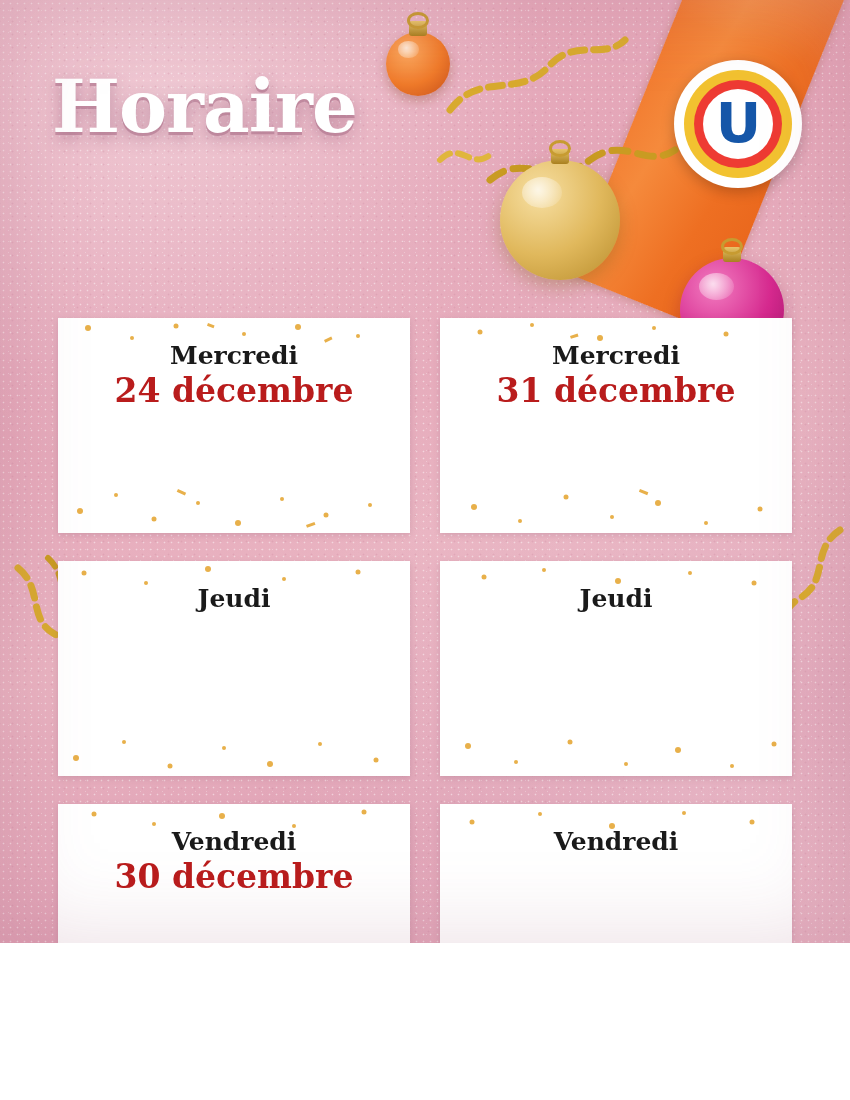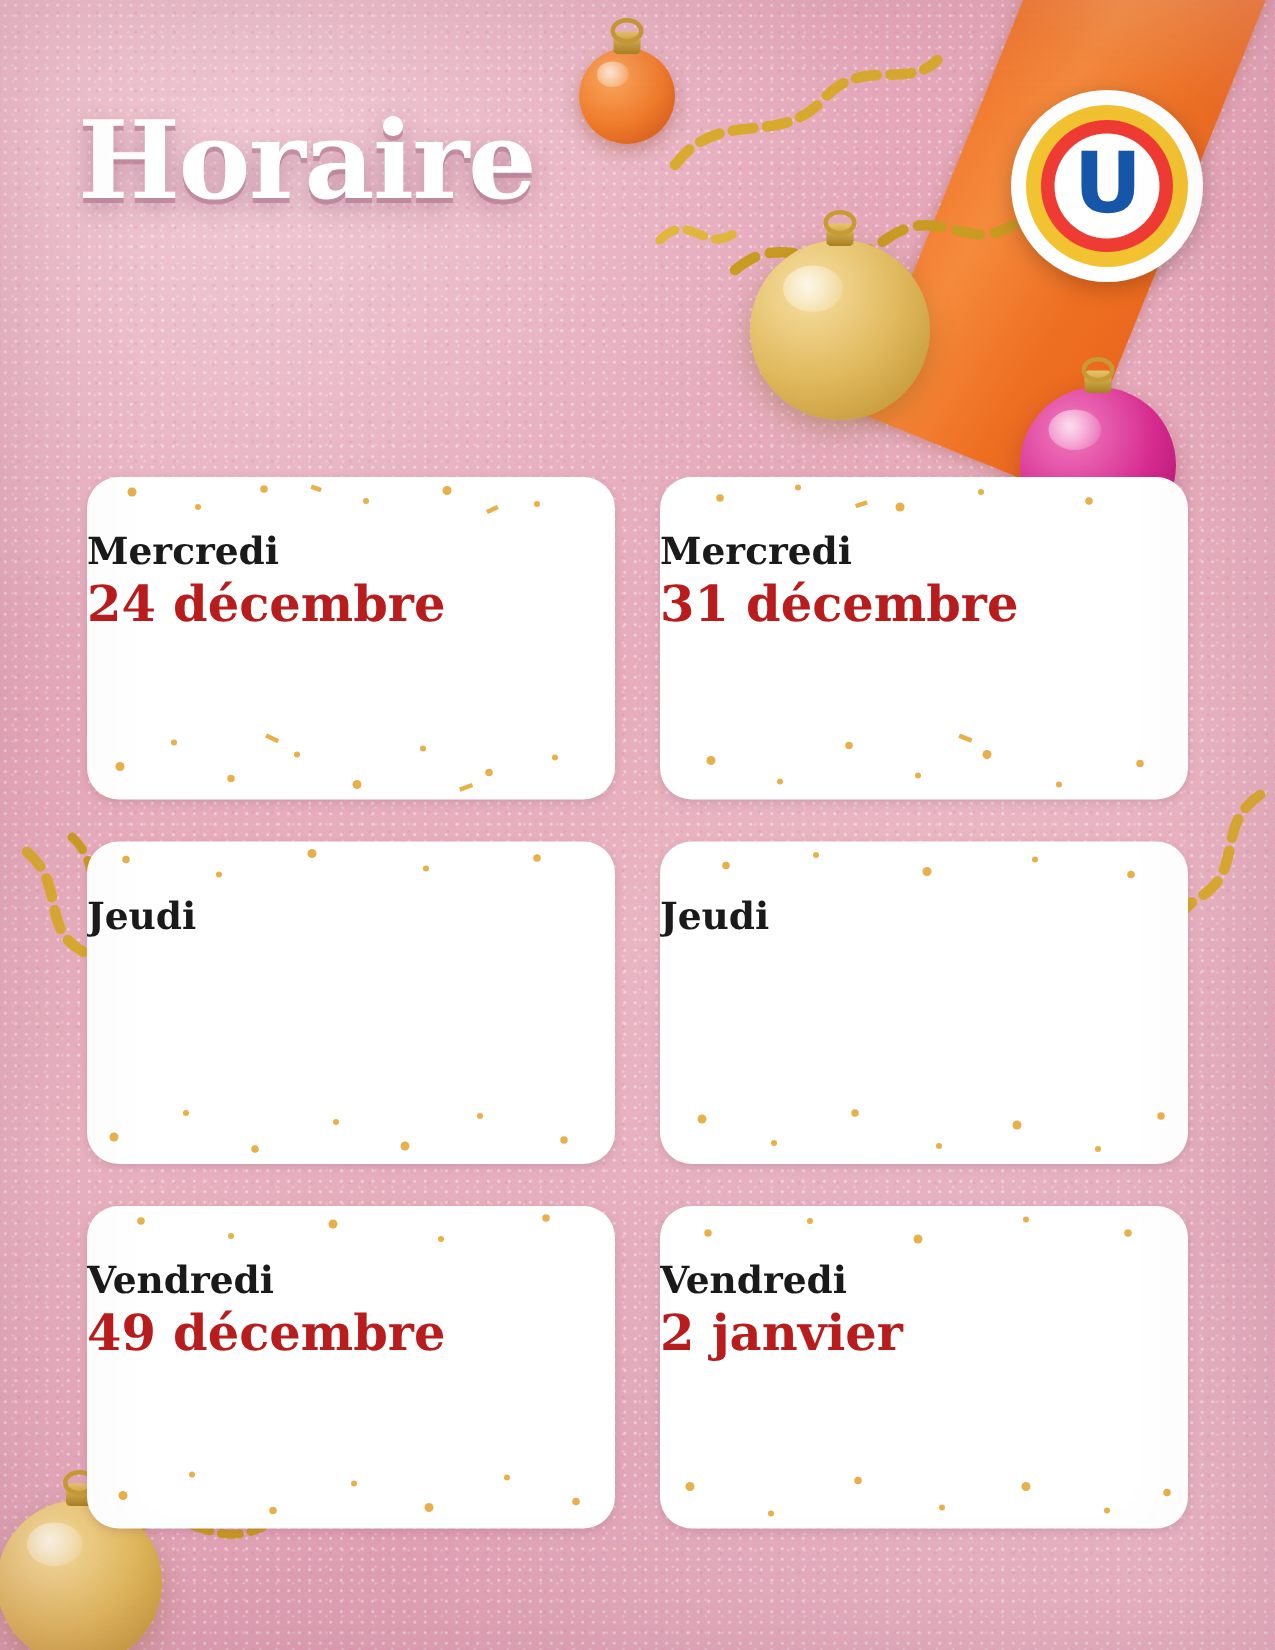--- a/index.html
+++ b/index.html
@@ -10,21 +10,21 @@
     width: 850px;
     height: 1100px;
     font-family: "Liberation Serif", serif;
     background: #ffffff;
     overflow: hidden;
   }
 
   .poster {
     position: relative;
     width: 850px;
-    height: 1100px;
+    height: 943px;
     overflow: hidden;
     background:
       radial-gradient(circle at 20% 10%, rgba(255,255,255,0.35), rgba(255,255,255,0) 35%),
       radial-gradient(circle at 80% 80%, rgba(255,255,255,0.18), rgba(255,255,255,0) 40%),
       linear-gradient(160deg, #e8aebe 0%, #e4a6b8 30%, #e9b3c1 55%, #dfa0b4 80%, #e5acbd 100%);
   }
 
   
   .glitter {
     position: absolute;
@@ -208,24 +208,24 @@
     width: 734px;
     display: grid;
     grid-template-columns: 352px 352px;
     grid-template-rows: 215px 215px 215px;
     column-gap: 30px;
     row-gap: 28px;
   }
   .card {
     background: #ffffff;
     position: relative;
-    padding-top: 36px;
+    padding-top: 24px;
+    text-align: center;
     box-shadow: 0 2px 6px rgba(130,80,105,0.22);
     overflow: hidden;
-    border-radius: 21px;
   }
   .card .confetti {
     position: absolute;
     left: 0; right: 0; bottom: 0;
     height: 52px;
     pointer-events: none;
   }
   .card .confetti-top {
     position: absolute;
     left: 0; right: 0; top: 0;
@@ -425,21 +425,21 @@
       <svg class="confetti-top" viewBox="0 0 352 34" preserveAspectRatio="none">
         <g fill="#e8b04a">
             <circle cx="36" cy="10" r="2.5"></circle>
             <circle cx="96" cy="20" r="2"></circle>
             <circle cx="164" cy="12" r="3"></circle>
             <circle cx="236" cy="22" r="2"></circle>
             <circle cx="306" cy="8" r="2.5"></circle>
           </g>
       </svg>
       <div class="day">Vendredi</div>
-      <div class="date">49 décembre</div>
+      <div class="date">30 décembre</div>
       <svg class="confetti" viewBox="0 0 352 52" preserveAspectRatio="none">
         <g fill="#e8b04a">
             <circle cx="24" cy="30" r="3"></circle>
             <circle cx="70" cy="16" r="2"></circle>
             <circle cx="124" cy="40" r="2.5"></circle>
             <circle cx="178" cy="22" r="2"></circle>
             <circle cx="228" cy="38" r="3"></circle>
             <circle cx="280" cy="18" r="2"></circle>
             <circle cx="326" cy="34" r="2.5"></circle>
           </g>
@@ -450,21 +450,20 @@
       <svg class="confetti-top" viewBox="0 0 352 34" preserveAspectRatio="none">
         <g fill="#e8b04a">
             <circle cx="32" cy="18" r="2.5"></circle>
             <circle cx="100" cy="10" r="2"></circle>
             <circle cx="172" cy="22" r="3"></circle>
             <circle cx="244" cy="9" r="2"></circle>
             <circle cx="312" cy="18" r="2.5"></circle>
           </g>
       </svg>
       <div class="day">Vendredi</div>
-      <div class="date">2 janvier</div>
       <svg class="confetti" viewBox="0 0 352 52" preserveAspectRatio="none">
         <g fill="#e8b04a">
             <circle cx="20" cy="24" r="3"></circle>
             <circle cx="74" cy="42" r="2"></circle>
             <circle cx="132" cy="20" r="2.5"></circle>
             <circle cx="188" cy="38" r="2"></circle>
             <circle cx="244" cy="24" r="3"></circle>
             <circle cx="298" cy="40" r="2"></circle>
             <circle cx="338" cy="28" r="2.5"></circle>
           </g>

